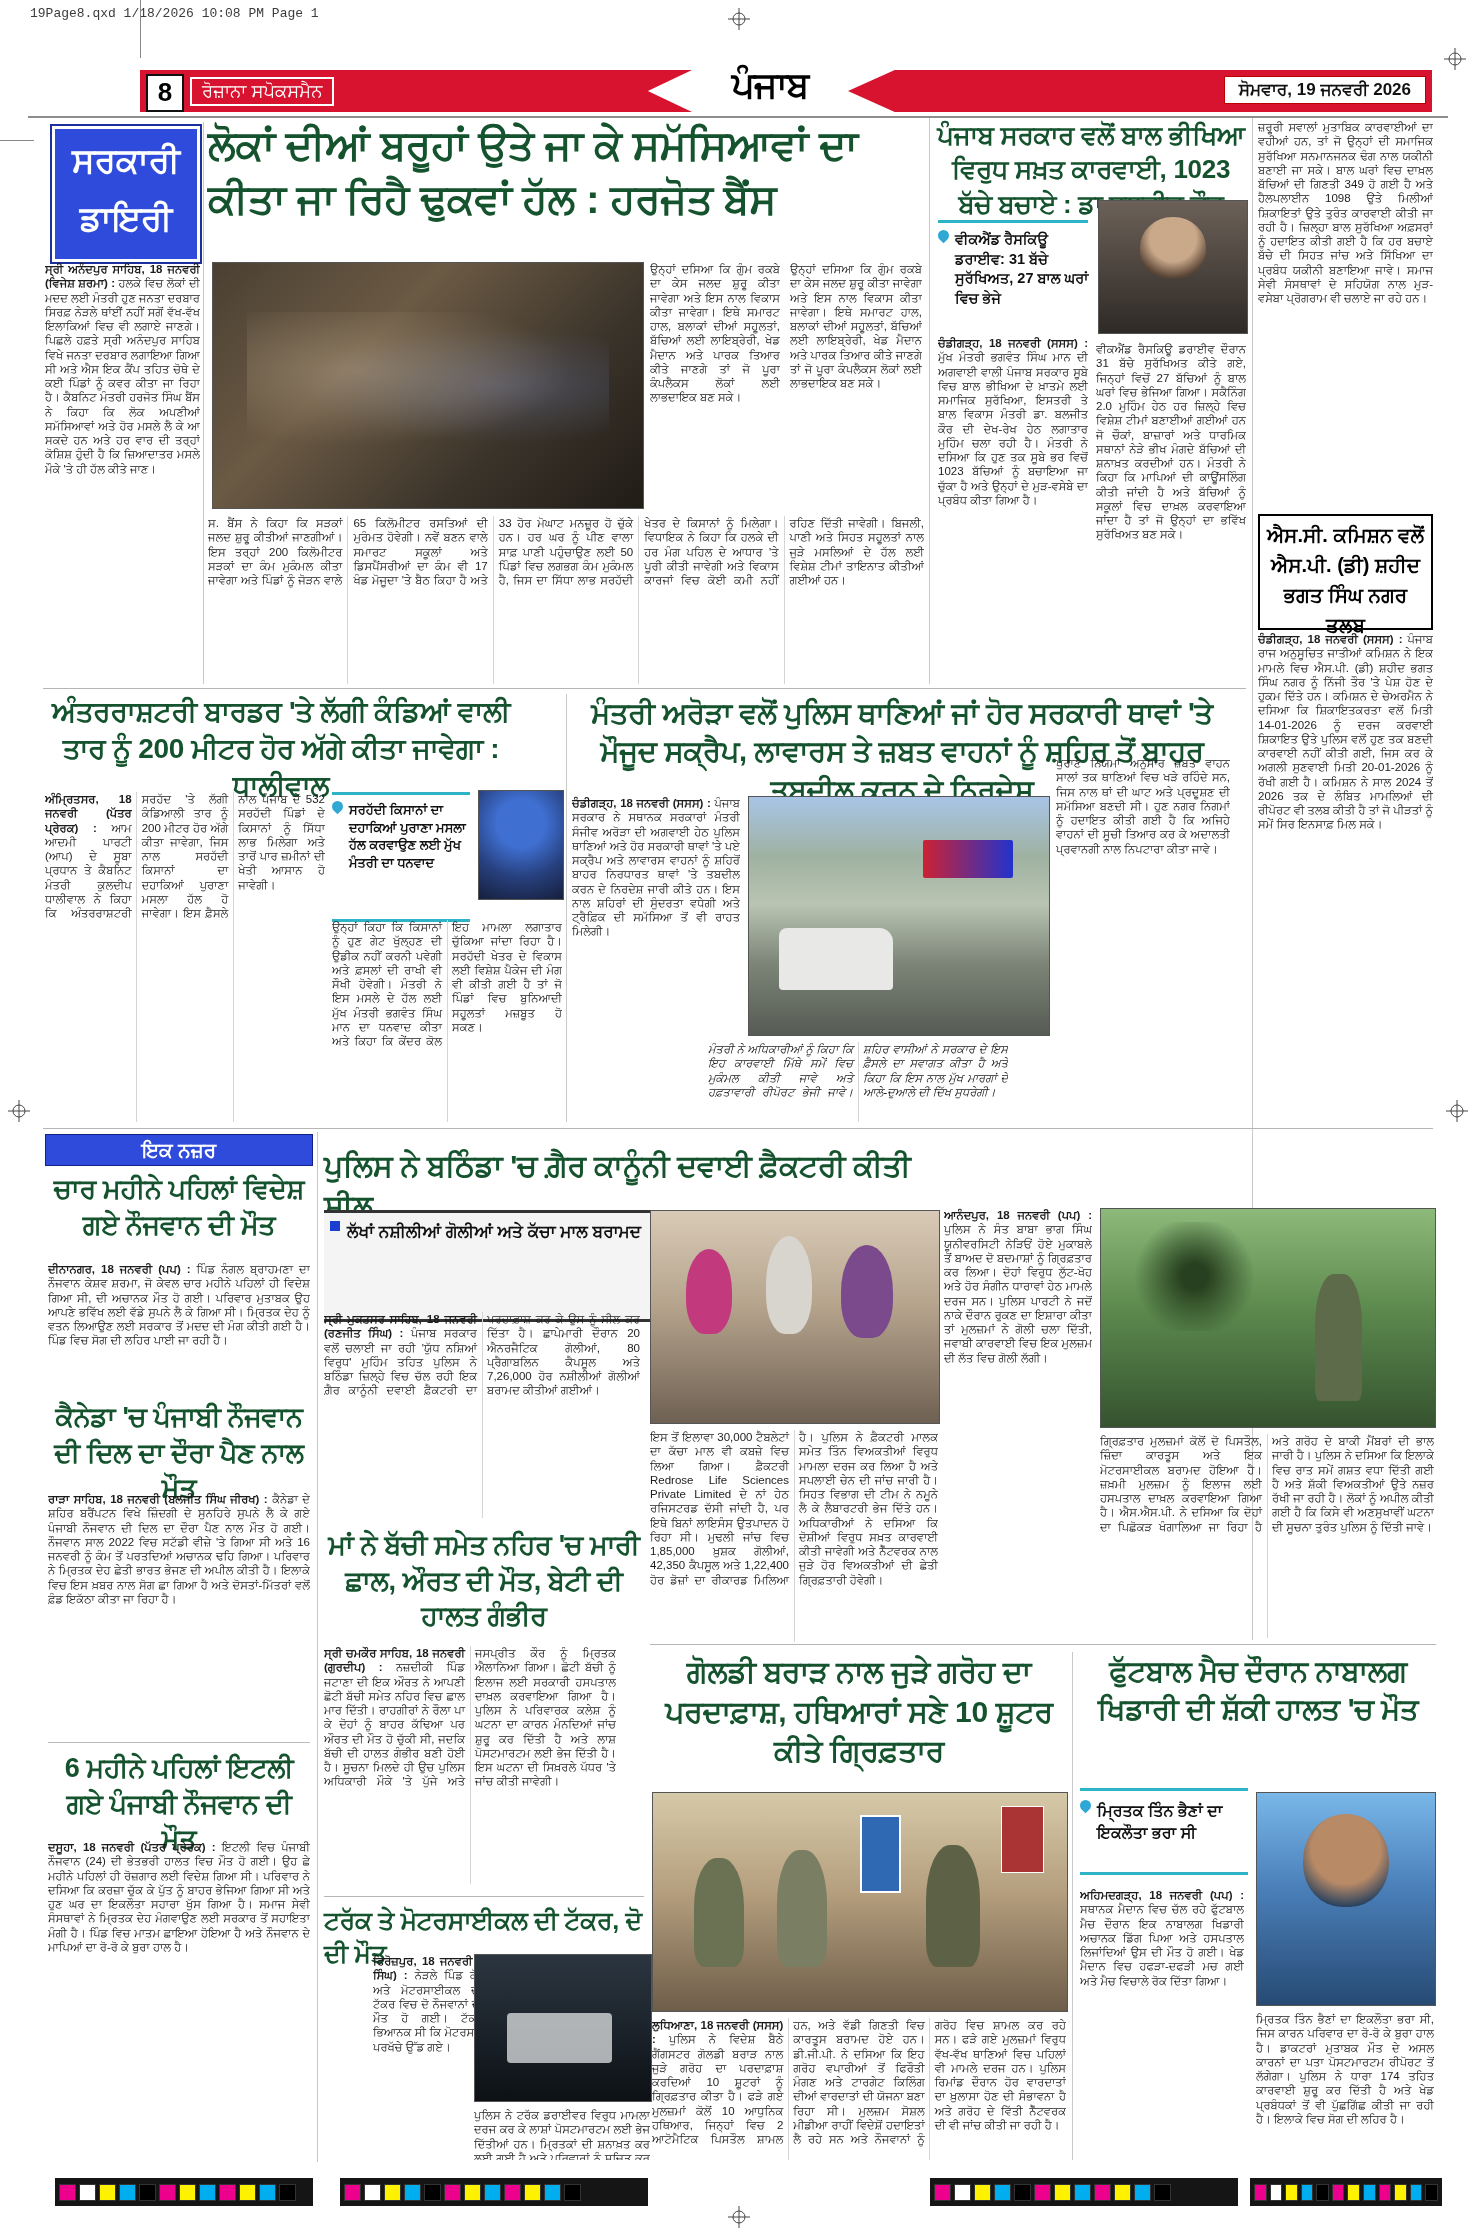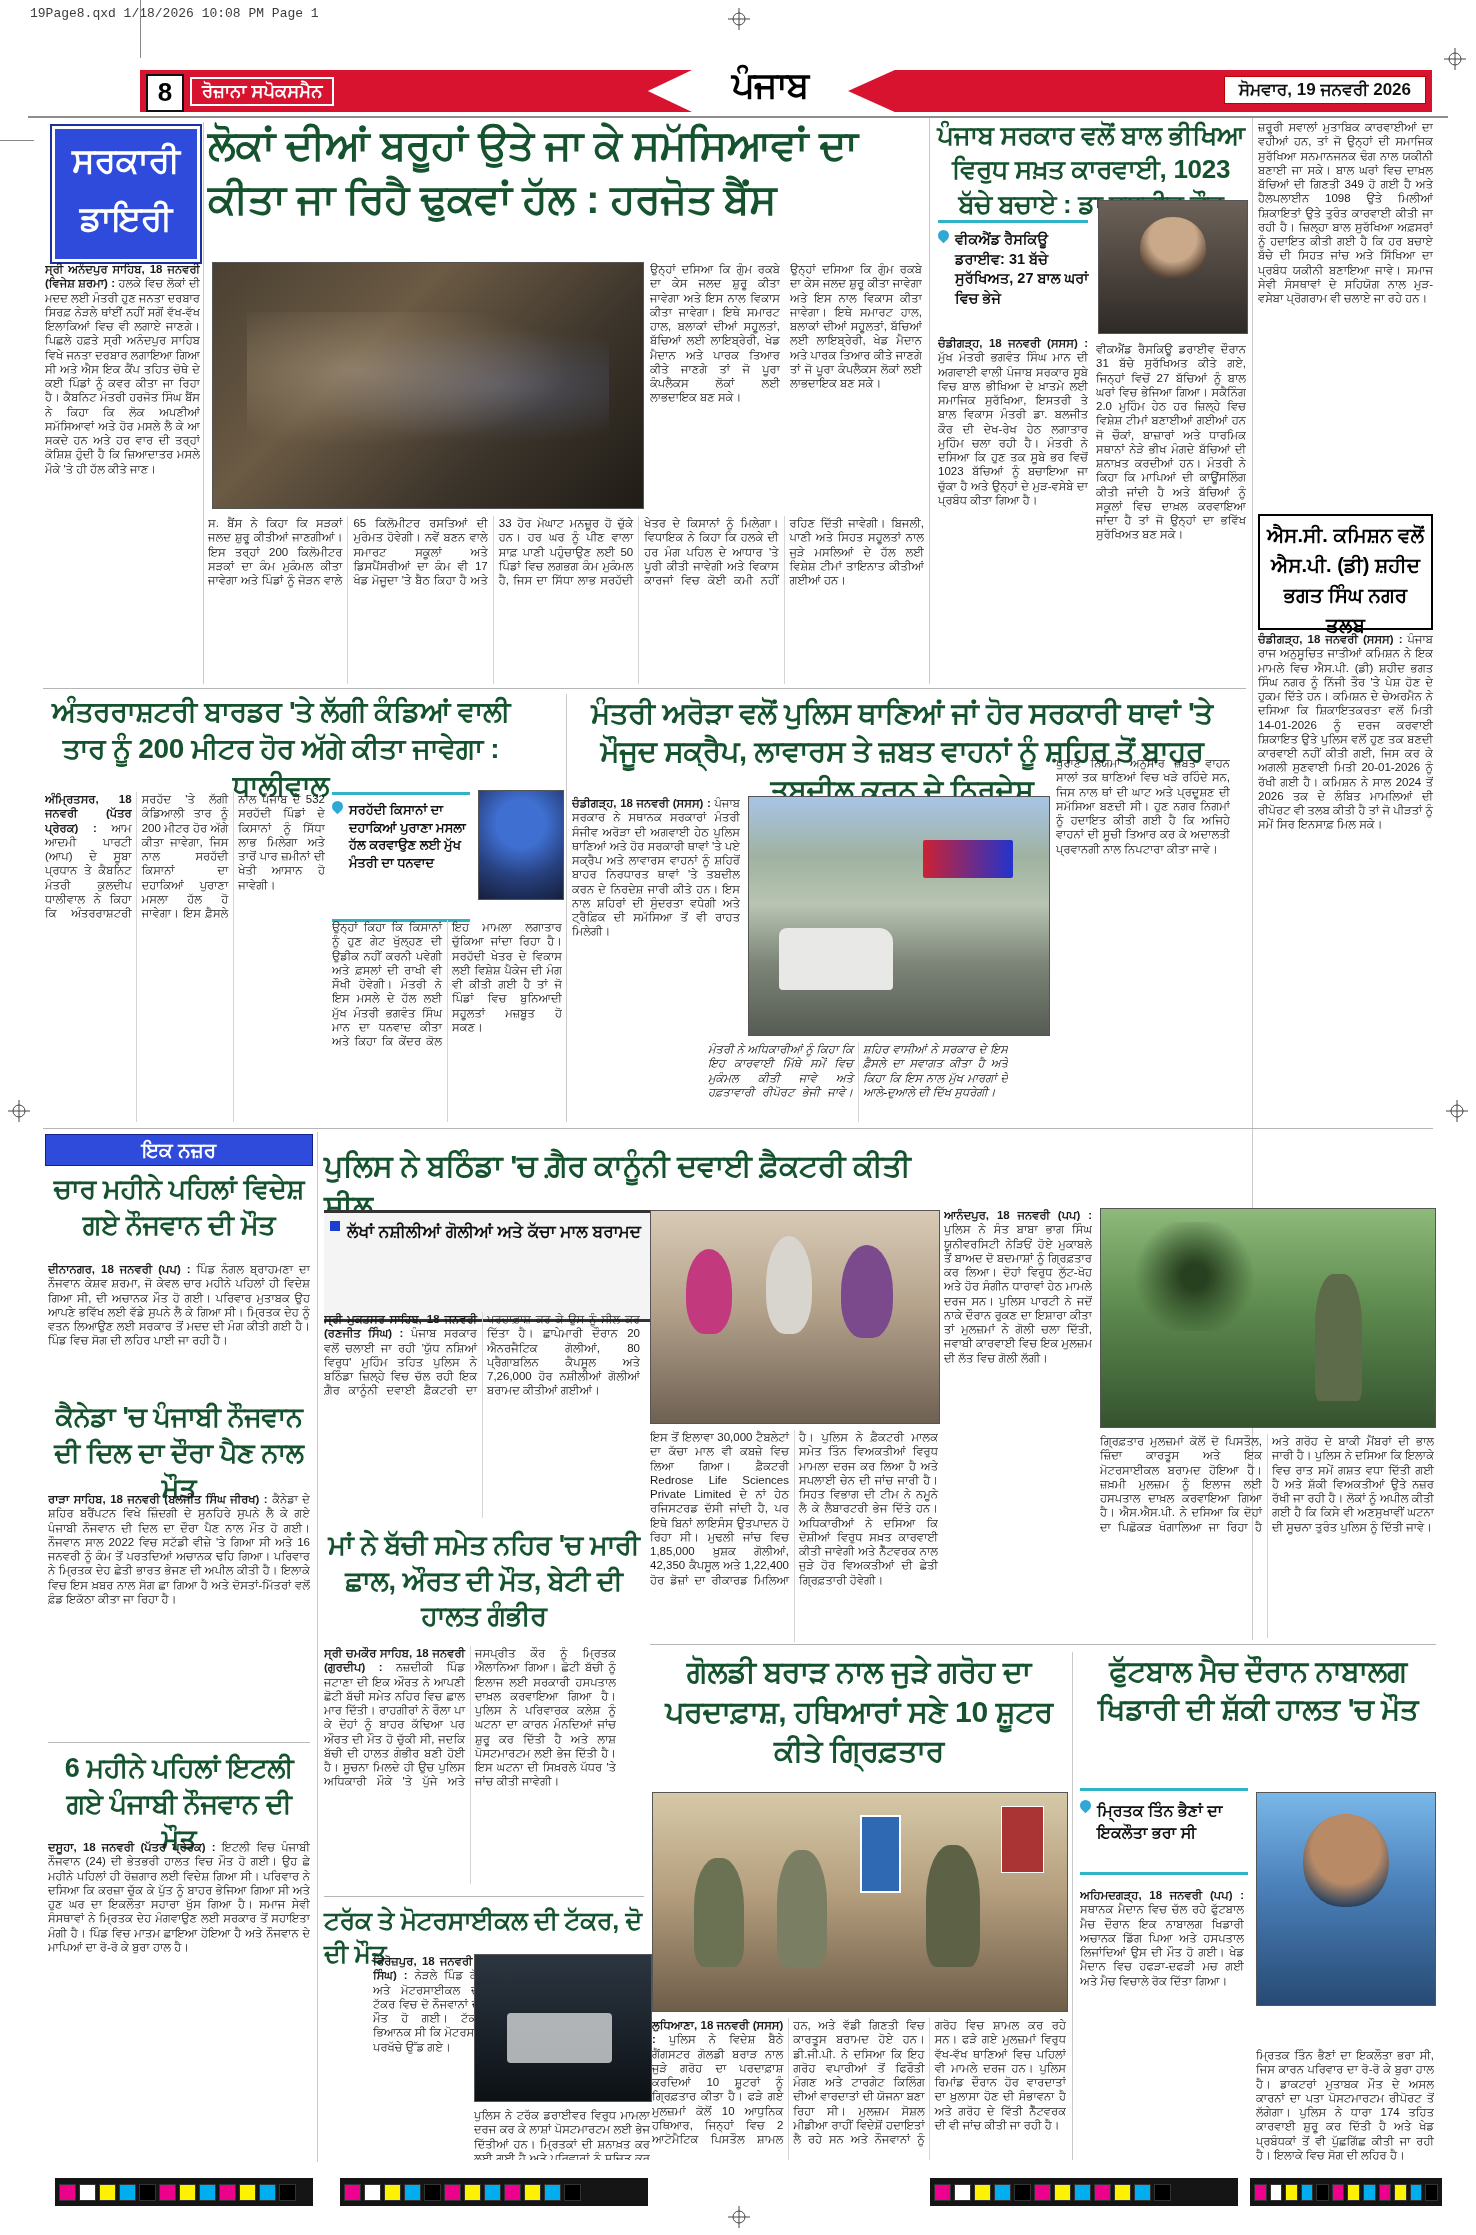--- a/index.html
+++ b/index.html
@@ -60,21 +60,21 @@
   <svg class="abs" style="left:728px;top:2206px;" width="22" height="22">
       <circle class="reg" cx="11" cy="11" r="6"></circle>
       <line class="reg" x1="0" y1="11" x2="22" y2="11"></line>
       <line class="reg" x1="11" y1="0" x2="11" y2="22"></line>
     </svg>
   <div class="abs" style="left:140px;top:0;width:1px;height:58px;background:#888;"></div>
   <div class="abs" style="left:0;top:140px;width:34px;height:1px;background:#888;"></div>
 
   <div class="abs ribbon notchR" style="left:140px;top:70px;width:552px;height:42px;">
     <div class="abs" style="left:6px;top:4px;width:34px;height:34px;background:#fff;border:2px solid #111;text-align:center;font-weight:bold;font-size:26px;line-height:32px;color:#000;">8</div>
-    <div class="abs" style="left:50px;top:7px;border:2px solid #fff;padding:2px 10px;color:#fff;font-weight:bold;font-size:18px;">ਰੋਜ਼ਾਨਾ ਸਪੋਕਸਮੈਨ</div>
+    <div class="abs" style="left:50px;top:7px;border:2px solid #fff;padding:2px 10px;color:#fff;font-weight:normal;font-size:18px;">ਰੋਜ਼ਾਨਾ ਸਪੋਕਸਮੈਨ</div>
   </div>
   <div class="abs" style="left:700px;top:64px;width:140px;text-align:center;font-weight:bold;font-size:36px;color:#000;letter-spacing:-1px;">ਪੰਜਾਬ</div>
   <div class="abs ribbon notchL" style="left:848px;top:70px;width:584px;height:42px;">
     <div class="abs" style="right:6px;top:6px;background:#fff;border:1px solid #b00;padding:3px 14px;font-weight:bold;font-size:17px;color:#111;">ਸੋਮਵਾਰ, 19 ਜਨਵਰੀ 2026</div>
   </div>
   <div class="abs hline" style="left:28px;top:116px;width:1420px;height:2px;background:#8d8d8d;"></div>
 
   <div class="abs bluebox" style="left:50px;top:124px;width:148px;height:130px;color:#fff;font-weight:bold;font-size:34px;text-align:center;line-height:1.7;padding-top:6px;">
     <div>ਸਰਕਾਰੀ</div>
     <div>ਡਾਇਰੀ</div>
@@ -242,21 +242,21 @@
     <span>ਮ੍ਰਿਤਕ ਤਿੰਨ ਭੈਣਾਂ ਦਾ ਇਕਲੌਤਾ ਭਰਾ ਸੀ</span>
   </div>
   <div class="abs tealrule" style="left:1080px;top:1872px;width:168px;"></div>
   <div class="abs ph" style="left:1256px;top:1792px;width:178px;height:212px;background:linear-gradient(180deg,#79b7e8 0%,#4a7fb8 45%,#274a74 100%);">
     <div style="position:absolute;left:26%;top:10%;width:48%;height:44%;border-radius:50% 50% 46% 46%;background:radial-gradient(circle at 50% 38%,#b98a66 0 48%,#28415e 80%);"></div>
   </div>
   <div class="abs body" style="left:1080px;top:1888px;width:164px;height:272px;">
     <span class="dl">ਅਹਿਮਦਗੜ੍ਹ, 18 ਜਨਵਰੀ (ਪਪ) :</span>
     <span>ਸਥਾਨਕ ਮੈਦਾਨ ਵਿਚ ਚੱਲ ਰਹੇ ਫੁੱਟਬਾਲ ਮੈਚ ਦੌਰਾਨ ਇਕ ਨਾਬਾਲਗ ਖਿਡਾਰੀ ਅਚਾਨਕ ਡਿੱਗ ਪਿਆ ਅਤੇ ਹਸਪਤਾਲ ਲਿਜਾਂਦਿਆਂ ਉਸ ਦੀ ਮੌਤ ਹੋ ਗਈ। ਖੇਡ ਮੈਦਾਨ ਵਿਚ ਹਫੜਾ-ਦਫੜੀ ਮਚ ਗਈ ਅਤੇ ਮੈਚ ਵਿਚਾਲੇ ਰੋਕ ਦਿੱਤਾ ਗਿਆ।</span>
   </div>
-  <div class="abs body" style="left:1256px;top:2012px;width:178px;height:148px;margin-top:36px;">ਮ੍ਰਿਤਕ ਤਿੰਨ ਭੈਣਾਂ ਦਾ ਇਕਲੌਤਾ ਭਰਾ ਸੀ, ਜਿਸ ਕਾਰਨ ਪਰਿਵਾਰ ਦਾ ਰੋ-ਰੋ ਕੇ ਬੁਰਾ ਹਾਲ ਹੈ। ਡਾਕਟਰਾਂ ਮੁਤਾਬਕ ਮੌਤ ਦੇ ਅਸਲ ਕਾਰਨਾਂ ਦਾ ਪਤਾ ਪੋਸਟਮਾਰਟਮ ਰੀਪੋਰਟ ਤੋਂ ਲੱਗੇਗਾ। ਪੁਲਿਸ ਨੇ ਧਾਰਾ 174 ਤਹਿਤ ਕਾਰਵਾਈ ਸ਼ੁਰੂ ਕਰ ਦਿੱਤੀ ਹੈ ਅਤੇ ਖੇਡ ਪ੍ਰਬੰਧਕਾਂ ਤੋਂ ਵੀ ਪੁੱਛਗਿੱਛ ਕੀਤੀ ਜਾ ਰਹੀ ਹੈ। ਇਲਾਕੇ ਵਿਚ ਸੋਗ ਦੀ ਲਹਿਰ ਹੈ।</div>
+  <div class="abs body" style="left:1256px;top:2012px;width:178px;height:148px;">ਮ੍ਰਿਤਕ ਤਿੰਨ ਭੈਣਾਂ ਦਾ ਇਕਲੌਤਾ ਭਰਾ ਸੀ, ਜਿਸ ਕਾਰਨ ਪਰਿਵਾਰ ਦਾ ਰੋ-ਰੋ ਕੇ ਬੁਰਾ ਹਾਲ ਹੈ। ਡਾਕਟਰਾਂ ਮੁਤਾਬਕ ਮੌਤ ਦੇ ਅਸਲ ਕਾਰਨਾਂ ਦਾ ਪਤਾ ਪੋਸਟਮਾਰਟਮ ਰੀਪੋਰਟ ਤੋਂ ਲੱਗੇਗਾ। ਪੁਲਿਸ ਨੇ ਧਾਰਾ 174 ਤਹਿਤ ਕਾਰਵਾਈ ਸ਼ੁਰੂ ਕਰ ਦਿੱਤੀ ਹੈ ਅਤੇ ਖੇਡ ਪ੍ਰਬੰਧਕਾਂ ਤੋਂ ਵੀ ਪੁੱਛਗਿੱਛ ਕੀਤੀ ਜਾ ਰਹੀ ਹੈ। ਇਲਾਕੇ ਵਿਚ ਸੋਗ ਦੀ ਲਹਿਰ ਹੈ।</div>
 
   <div class="abs strip" style="left:55px;top:2178px;width:250px;height:22px;">
       <span class="sw" style="background: rgb(236, 0, 140);"></span>
       <span class="sw" style="background: rgb(255, 255, 255);"></span>
       <span class="sw" style="background: rgb(255, 242, 0);"></span>
       <span class="sw" style="background: rgb(0, 174, 239);"></span>
       <span class="sw" style="background: rgb(0, 0, 0);"></span>
       <span class="sw" style="background: rgb(236, 0, 140);"></span>
       <span class="sw" style="background: rgb(255, 242, 0);"></span>
       <span class="sw" style="background: rgb(0, 174, 239);"></span>

